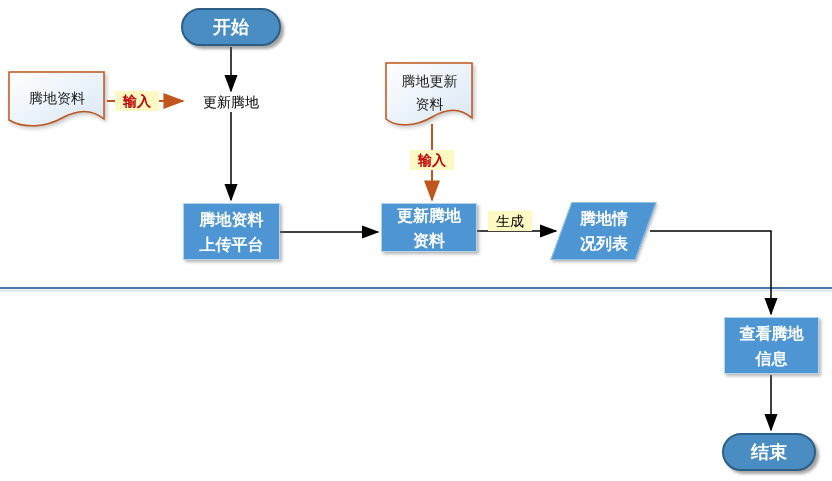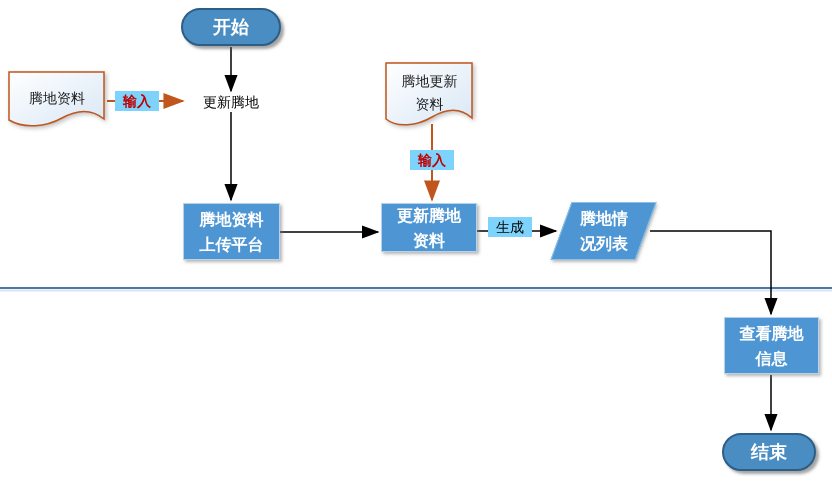--- a/index.html
+++ b/index.html
@@ -6,21 +6,21 @@
   body{font-family:"Liberation Sans","DejaVu Sans",sans-serif;}
   #canvas{position:relative;width:832px;height:481px;background:#ffffff;overflow:hidden;padding-left:36px;}
   #wires{position:absolute;left:0;top:0;width:832px;height:481px;}
   .node{position:absolute;box-sizing:border-box;display:flex;align-items:center;justify-content:center;text-align:center;}
   .stadium{background:#4a8dc2;border:2px solid #2d5e86;border-radius:19px;color:#fff;font-weight:bold;font-size:18px;box-shadow:3px 3px 3px rgba(90,90,90,0.55);}
   .pbox{background:#4e96d3;border:1px solid #b5d3ea;color:#fff;font-weight:bold;font-size:16px;line-height:25px;white-space:pre-line;box-shadow:2px 2px 3px rgba(120,120,120,0.55);}
   .para{position:absolute;box-sizing:border-box;background:#4e96d3;border:1px solid #8fc0e4;transform:skewX(-20deg);box-shadow:2px 2px 3px rgba(120,120,120,0.5);display:flex;align-items:center;justify-content:center;}
   .para .inner{transform:skewX(20deg);color:#fff;font-weight:bold;font-size:16px;line-height:25px;text-align:center;white-space:pre-line;}
   .docsvg{position:absolute;filter:drop-shadow(2px 2px 2px rgba(80,80,80,0.35));}
   .doclabel{position:absolute;color:#1a1a1a;font-size:14px;text-align:center;line-height:23px;white-space:pre-line;}
-  .edge-label{position:absolute;background:#7dd3fc;font-size:14px;text-align:center;line-height:20px;}
+  .edge-label{position:absolute;background:#fef9c3;font-size:14px;text-align:center;line-height:20px;}
   .edge-label.red{color:#c00000;font-weight:bold;}
   .plain-label{position:absolute;color:#000;font-size:14px;text-align:center;line-height:20px;}
 </style>
 </head>
 <body>
 
 <div id="canvas">
 
   <svg id="wires" width="832" height="481" viewBox="0 0 832 481" xmlns="http://www.w3.org/2000/svg">
     <defs>
@@ -78,21 +78,21 @@
     <path d="M1,1 L87,1 L87,56 C76,46 62,46 47,55 C32,64 12,66 1,57 Z" fill="url(#docg2)" stroke="#c0561d" stroke-width="1.5"></path>
   </svg>
   <div class="doclabel" style="left:385px;top:70px;width:89px;">腾地更新
 资料</div>
 
   <div class="edge-label red" style="left:410px;top:150px;width:44px;">输入</div>
 
   <div class="node pbox" style="left:381px;top:203px;width:96px;height:49px;">更新腾地
 资料</div>
 
-  <div class="edge-label" style="left:488px;top:217px;width:44px;">生成</div>
+  <div class="edge-label" style="left:488px;top:211px;width:44px;">生成</div>
 
   <div class="para" style="left:561px;top:202px;width:85px;height:58px;">
     <span class="inner">腾地情
 况列表</span>
   </div>
 
   <div class="node pbox" style="left:724px;top:317px;width:95px;height:57px;">查看腾地
 信息</div>
 
   <div class="node stadium" style="left:722px;top:433px;width:94px;height:38px;">结束</div>

